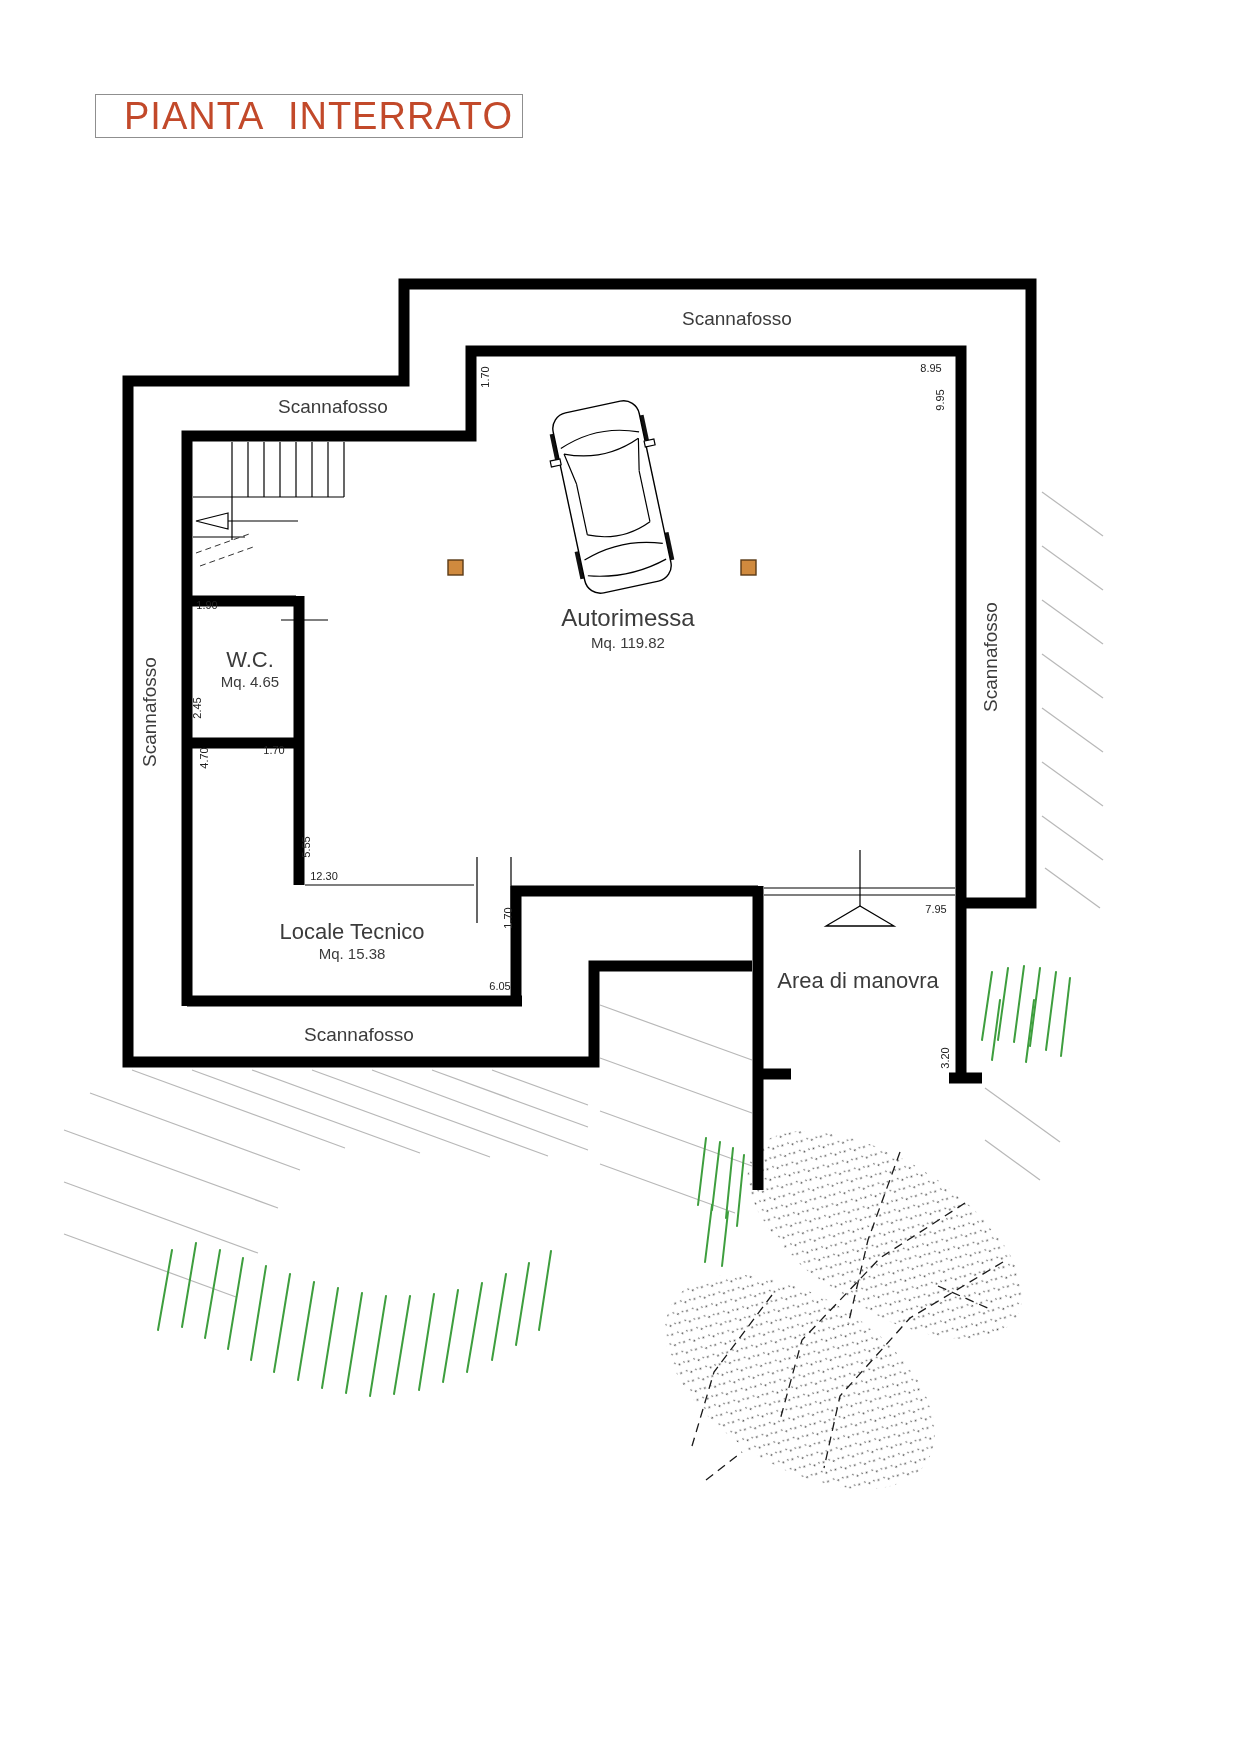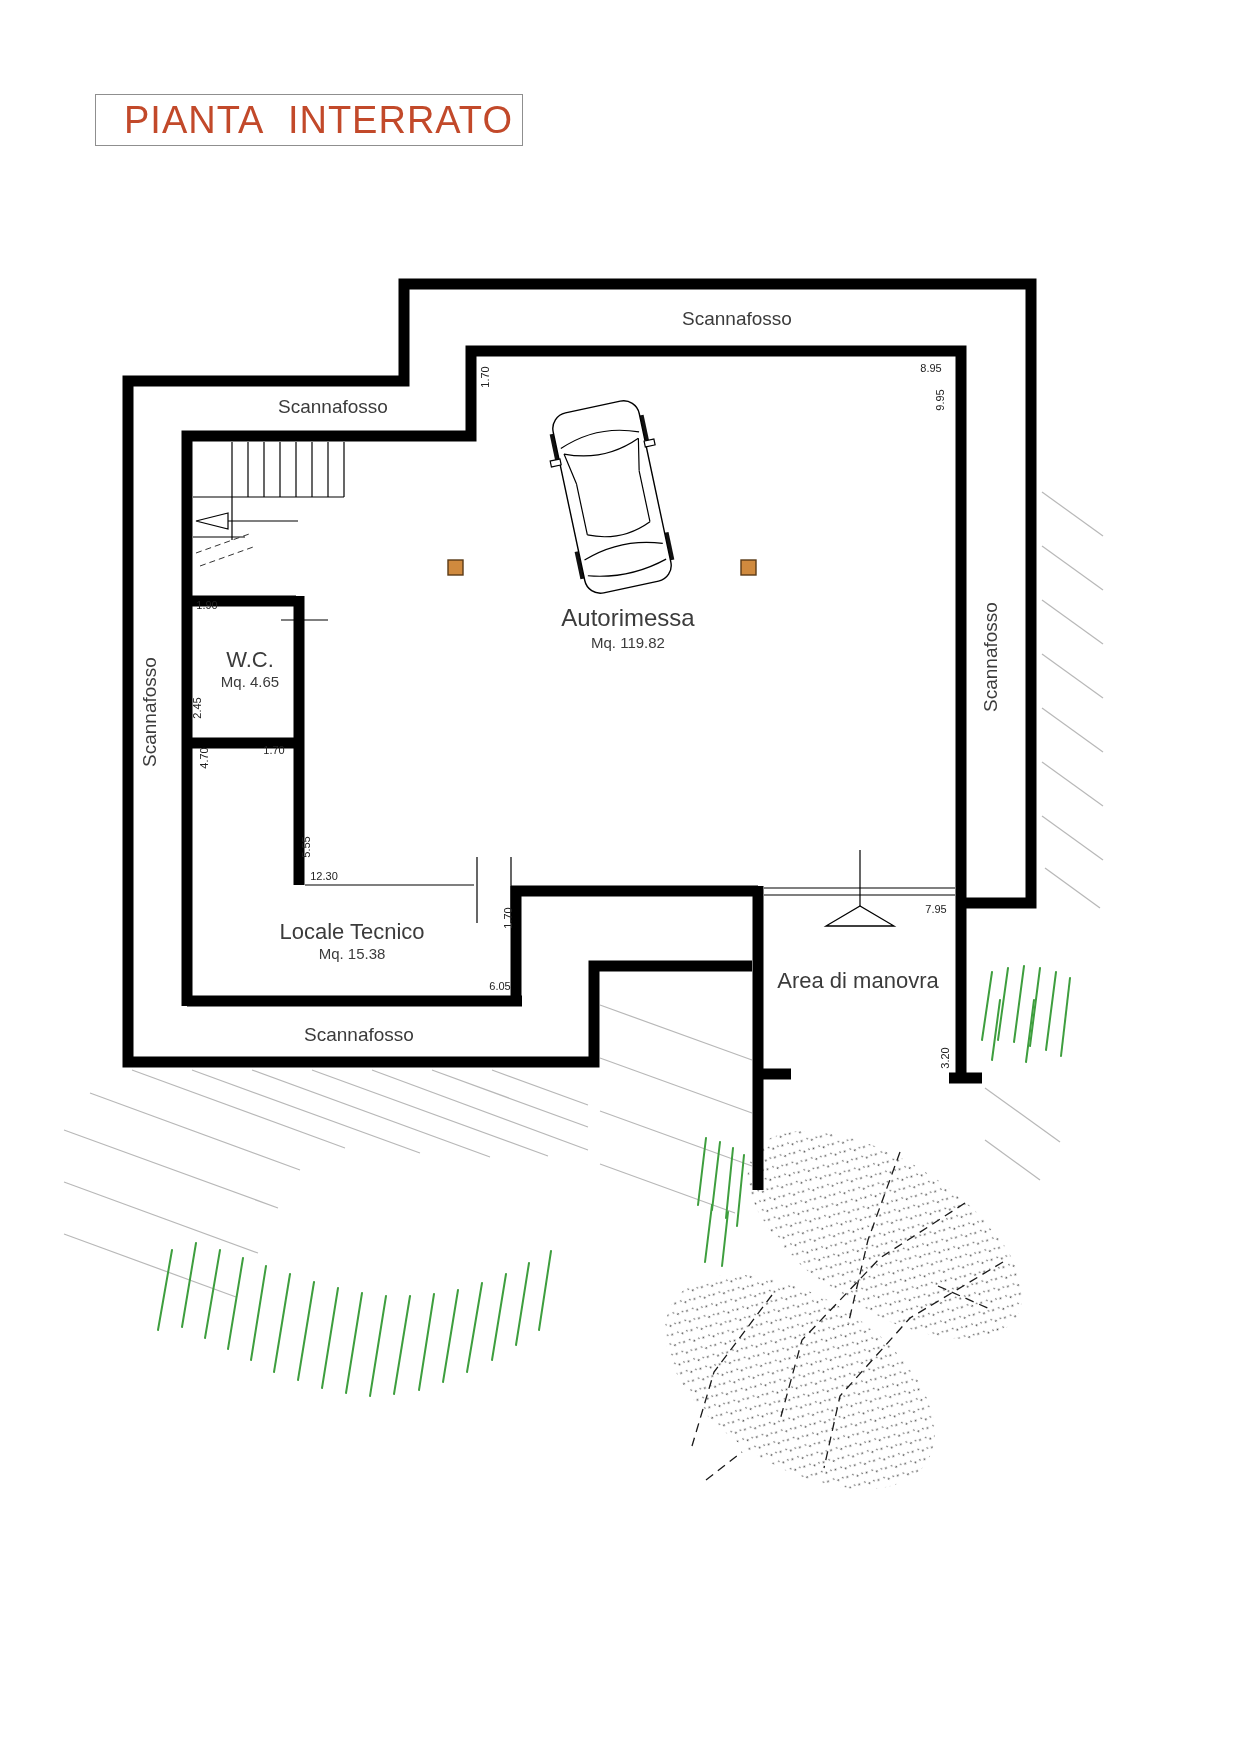--- a/index.html
+++ b/index.html
@@ -1,19 +1,19 @@
 <!DOCTYPE html>
 <html><head>
 <meta charset="utf-8">
 <style>
   html,body{margin:0;padding:0;background:#fff;}
   body{width:1241px;height:1755px;position:relative;font-family:"Liberation Sans",sans-serif;overflow:hidden;}
   #page{position:absolute;inset:0;}
   #title-box{
-    position:absolute;left:95px;top:94px;width:428px;height:52px;
+    position:absolute;left:95px;top:94px;width:428px;height:44px;
     border:1px solid #8f8f8f;background:#fff;box-sizing:border-box;
     display:flex;align-items:center;
   }
   #title-box span{
     padding-left:28px;font-size:38px;color:#c2492a;
     letter-spacing:1px;word-spacing:14px;white-space:nowrap;
   }
   svg{position:absolute;left:0;top:0;}
   .wall{stroke:#000;stroke-width:11;fill:none;stroke-linejoin:miter;}
   .thin{stroke:#000;stroke-width:1.2;fill:none;}

